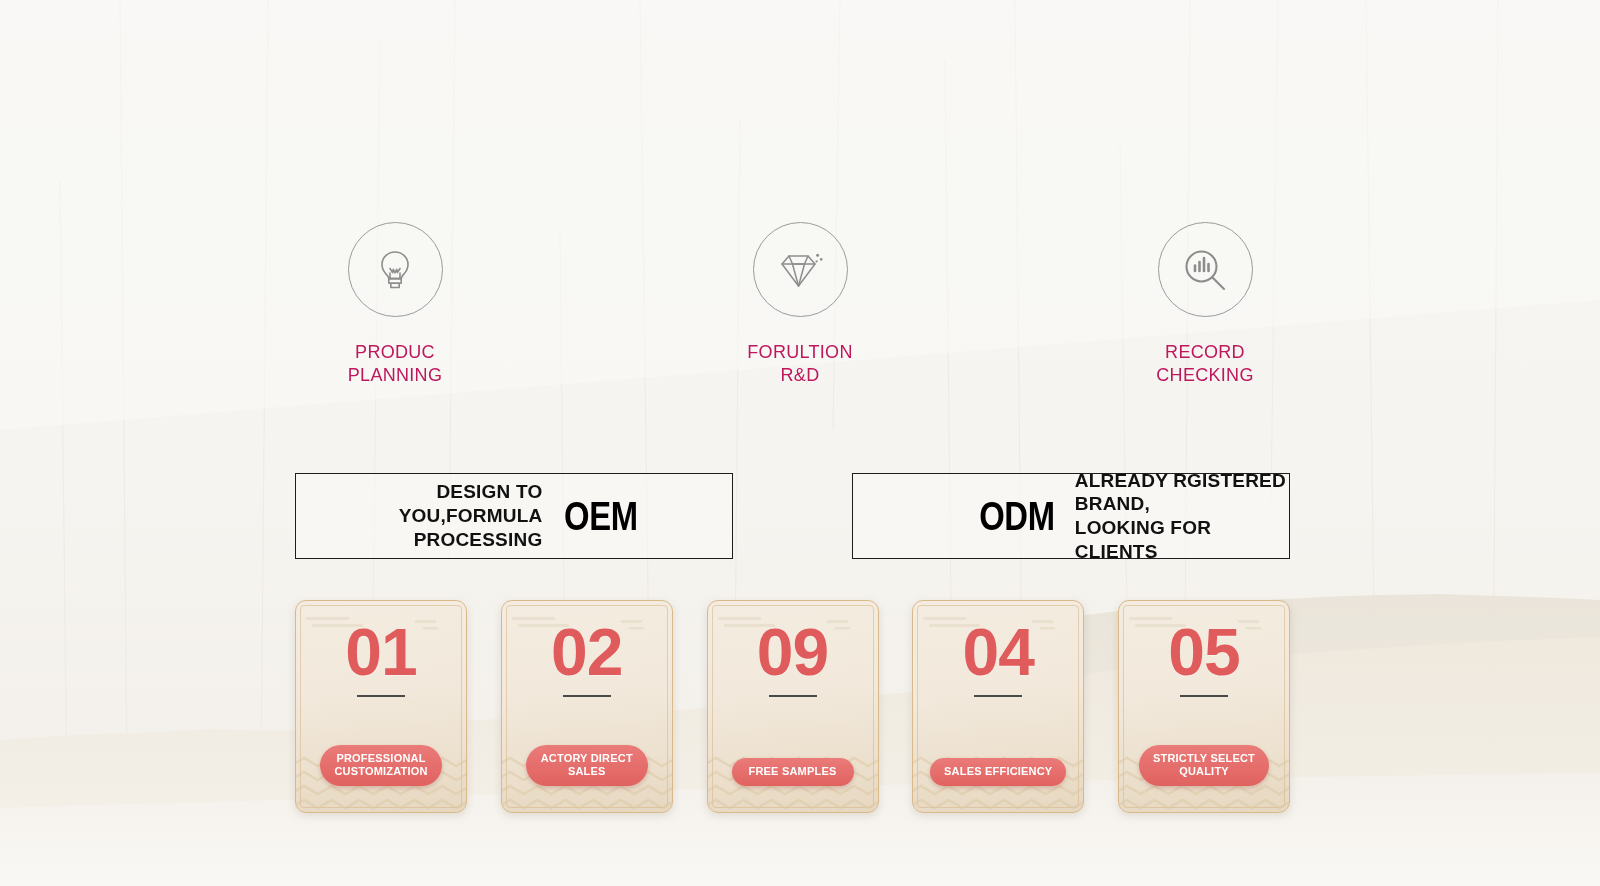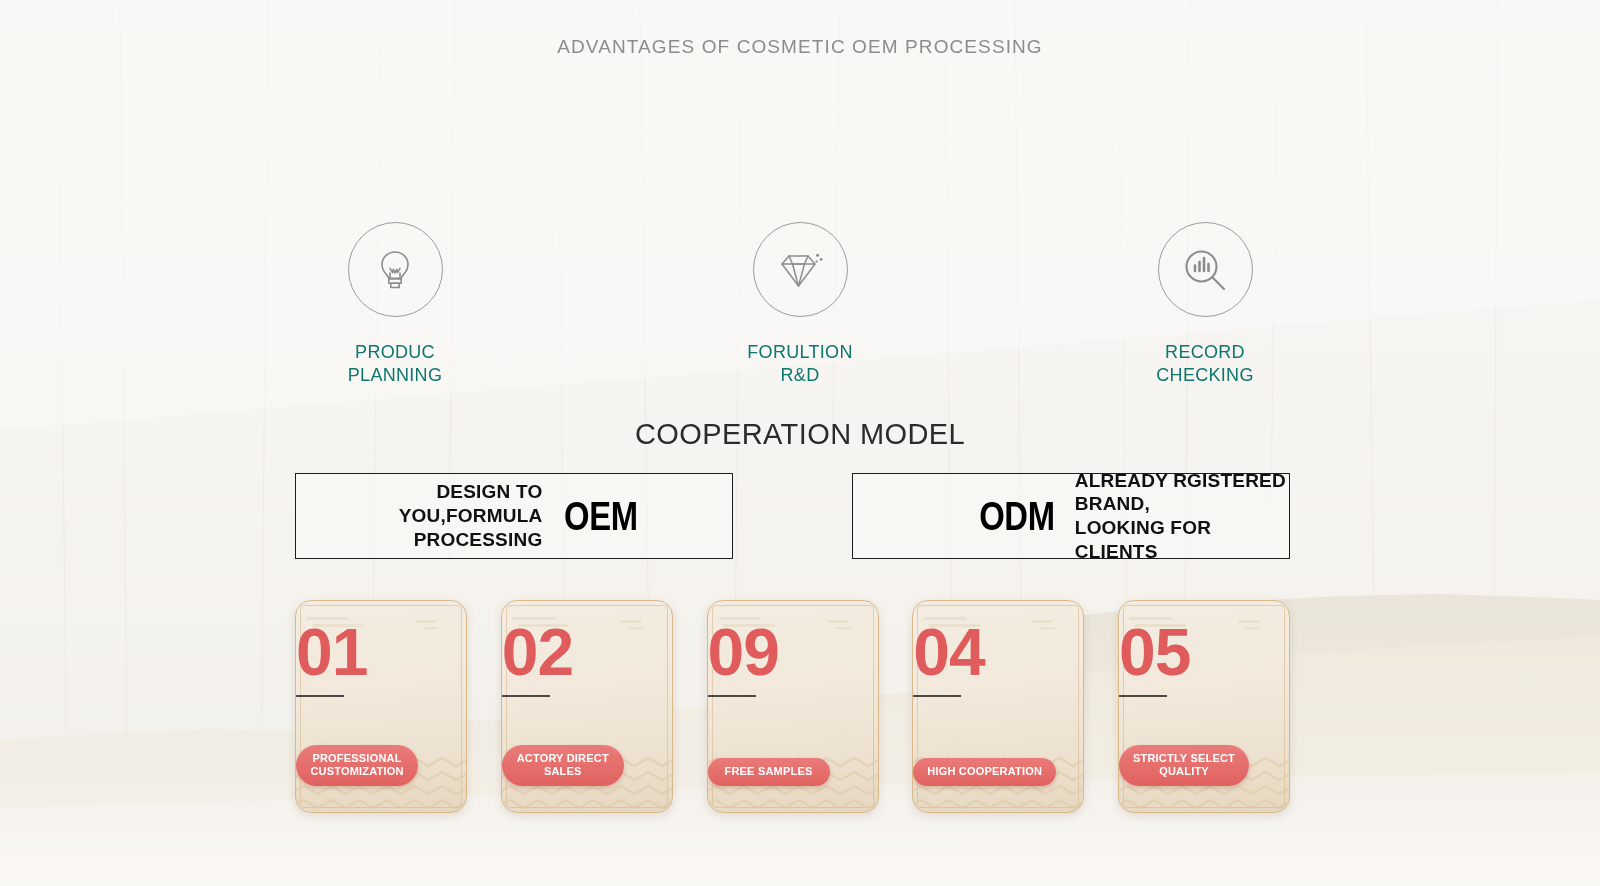--- a/index.html
+++ b/index.html
@@ -37,21 +37,21 @@
   }
   .feature{ width:190px; display:flex; flex-direction:column; align-items:center; }
   .feature-circle{
     width:95px; height:95px; border-radius:50%;
     border:1.4px solid #9b9b9b;
     display:flex; align-items:center; justify-content:center;
     background:transparent;
   }
   .feature-circle svg{ display:block; }
   .feature-label{
-    margin-top:24px; text-align:center; font-size:18px; color:#0f766e;
+    margin-top:24px; text-align:center; font-size:18px; color:#be185d;
     line-height:1.25; letter-spacing:.3px; white-space:pre-line;
   }
 
   
   #coop-title{
     position:absolute; top:418px; left:0; width:1600px; text-align:center;
     font-size:29px; color:#2b2b2b; letter-spacing:.4px;
   }
 
   #coop-boxes{
@@ -76,26 +76,26 @@
     transform:scaleX(.82); transform-origin:center;
     font-family:"Liberation Sans", sans-serif;
   }
 
   
   #cards{
     position:absolute; top:600px; left:295px; width:995px;
     display:flex; justify-content:space-between;
   }
   .card{
-    position:relative; width:172px; height:213px; border-radius:16px;
+    position:relative; width:172px; height:213px; border-radius:11px;
     border:1.5px solid #d9b98a;
     background:linear-gradient(175deg,#f4ece0 0%,#f2e9dc 42%,#ece0cd 78%,#e6d7bf 100%);
     box-shadow:0 3px 9px rgba(120,100,70,.17);
     overflow:hidden;
-    display:flex; flex-direction:column; align-items:flex-start;
+    display:flex; flex-direction:column; align-items:center;
   }
   .card-inner-border{
     position:absolute; top:4px; left:4px; right:4px; bottom:4px;
     border:1px solid rgba(214,181,134,.55); border-radius:4px; pointer-events:none;
   }
   .card-chevrons{ position:absolute; left:0; bottom:0; width:100%; height:62px; opacity:.55; }
   .card-chevrons svg{ display:block; width:100%; height:100%; }
   .card-ghost{ position:absolute; top:10px; left:0; width:100%; height:40px; opacity:.30; }
   .card-ghost svg{ display:block; width:100%; height:100%; }
   .card-num{
@@ -182,21 +182,20 @@
              L700 789 L820 786 L940 784 L1060 781 L1190 779 L1320 777
              L1450 775 L1600 773 L1600 886 L0 886 Z" fill="url(#mtn3)" opacity="0.95"></path>
 
     <path d="M0 0 L1600 0 L1600 300 L0 430 Z" fill="#faf9f7" opacity="0.55"></path>
   </svg>
 </div>
 
 <div id="stage">
 
   <div id="header">
-    <div id="eyebrow">ADVANTAGES OF COSMETIC OEM PROCESSING</div>
   </div>
 
   <div id="features">
 
     <div class="feature">
       <div class="feature-circle">
         <span>
           <svg width="52" height="52" viewBox="0 0 52 52" fill="none" stroke="#8d8d8d" stroke-width="1.6" stroke-linecap="round" stroke-linejoin="round">
             <path d="M26 8c-7.2 0-13 5.6-13 12.4 0 4.4 2.2 7.6 4.4 10 1.4 1.5 2.2 2.7 2.4 4.2h12.4c.2-1.5 1-2.7 2.4-4.2 2.2-2.4 4.4-5.6 4.4-10C39 13.6 33.2 8 26 8z"></path>
             <path d="M21 24.5l2.6 4.2.7-3.4 1.7 3.5 1.7-3.5.7 3.4 2.6-4.2"></path>
@@ -246,21 +245,20 @@
             </g>
           </svg>
         </span>
       </div>
       <div class="feature-label">RECORD
 CHECKING</div>
     </div>
 
   </div>
 
-  <div id="coop-title">COOPERATION MODEL</div>
 
   <div id="coop-boxes">
     <div class="coop-box oem">
       <div class="coop-desc right">DESIGN TO YOU,FORMULA
 PROCESSING</div>
       <div class="coop-tag">OEM</div>
     </div>
     <div class="coop-box odm">
       <div class="coop-tag">ODM</div>
       <div class="coop-desc left">ALREADY RGISTERED BRAND,
@@ -370,21 +368,21 @@
       <div class="card-chevrons">
         <svg viewBox="0 0 172 62" preserveAspectRatio="none" xmlns="http://www.w3.org/2000/svg">
           <g fill="none" stroke="#ddc8a6" stroke-width="2.4">
             <path d="M-6 16 L8 8 L22 16 L36 8 L50 16 L64 8 L78 16 L92 8 L106 16 L120 8 L134 16 L148 8 L162 16 L176 8"></path>
             <path d="M-6 30 L8 22 L22 30 L36 22 L50 30 L64 22 L78 30 L92 22 L106 30 L120 22 L134 30 L148 22 L162 30 L176 22"></path>
             <path d="M-6 44 L8 36 L22 44 L36 36 L50 44 L64 36 L78 44 L92 36 L106 44 L120 36 L134 44 L148 36 L162 44 L176 36"></path>
             <path d="M-6 58 L8 50 L22 58 L36 50 L50 58 L64 50 L78 58 L92 50 L106 58 L120 50 L134 58 L148 50 L162 58 L176 50"></path>
           </g>
         </svg>
       </div>
-      <div class="card-pill">HIGH COOPERATION</div>
+      <div class="card-pill">SALES EFFICIENCY</div>
     </div>
 
     <div class="card">
       <div class="card-inner-border"></div>
       <div class="card-ghost">
         <svg viewBox="0 0 172 40" preserveAspectRatio="none" xmlns="http://www.w3.org/2000/svg">
           <g fill="#d8c7ab">
               <rect x="10" y="6" width="44" height="3" rx="1.5"></rect>
               <rect x="16" y="13" width="52" height="3" rx="1.5"></rect>
               <rect x="120" y="9" width="22" height="3" rx="1.5"></rect>

